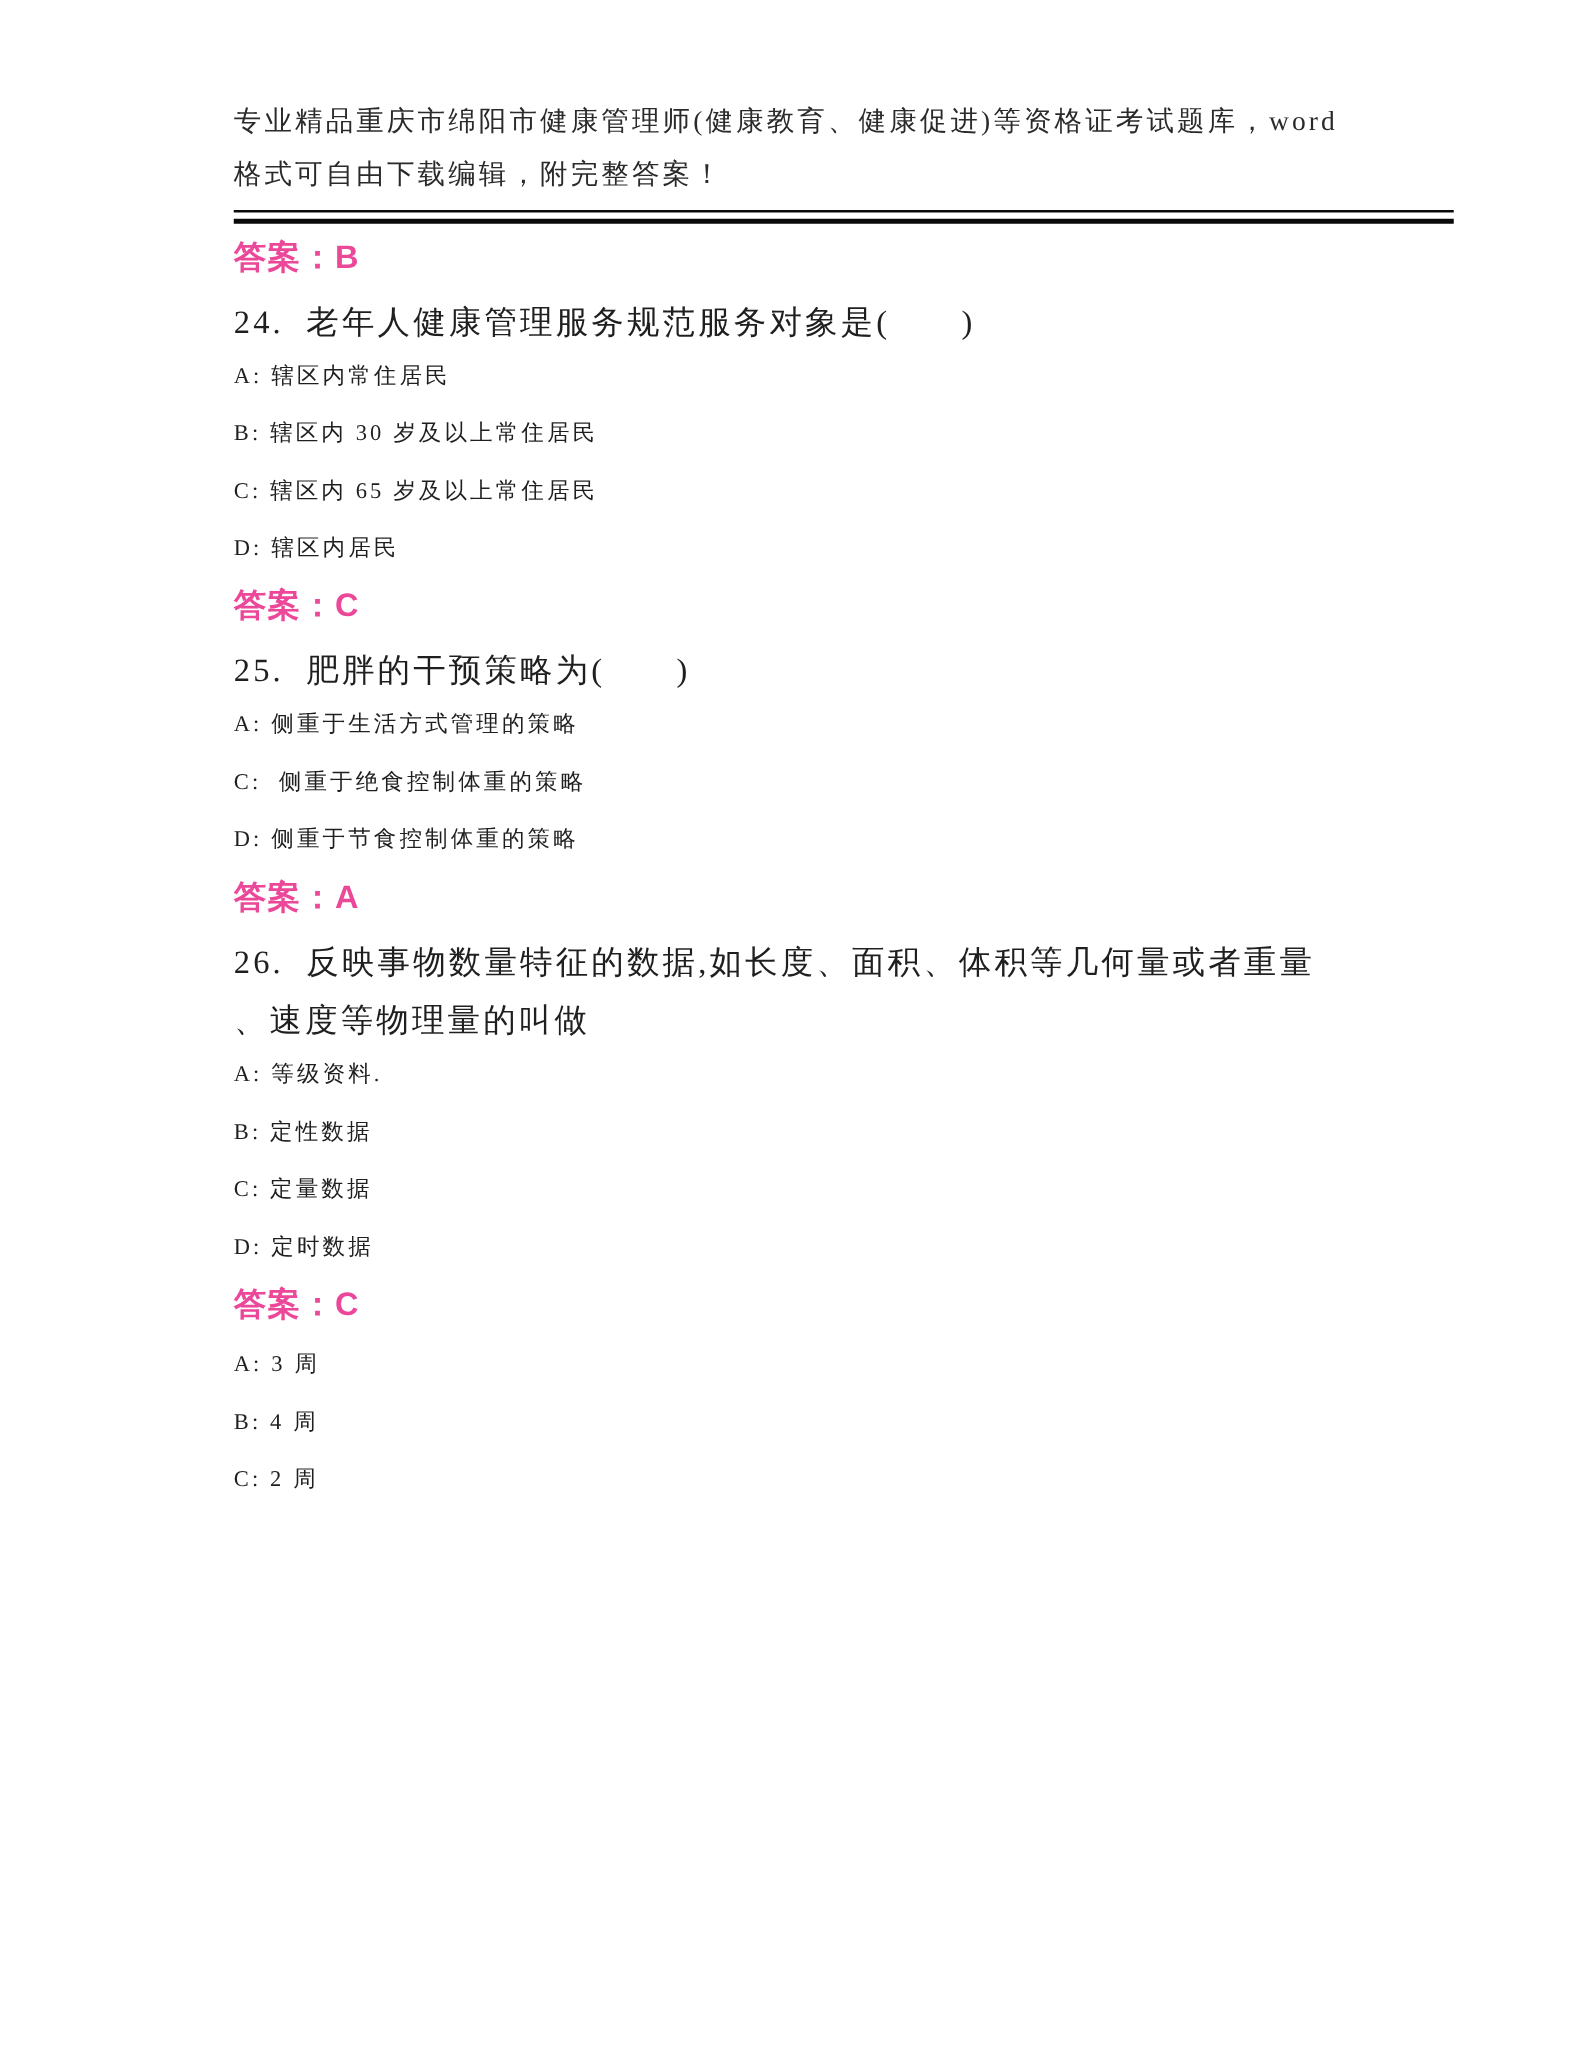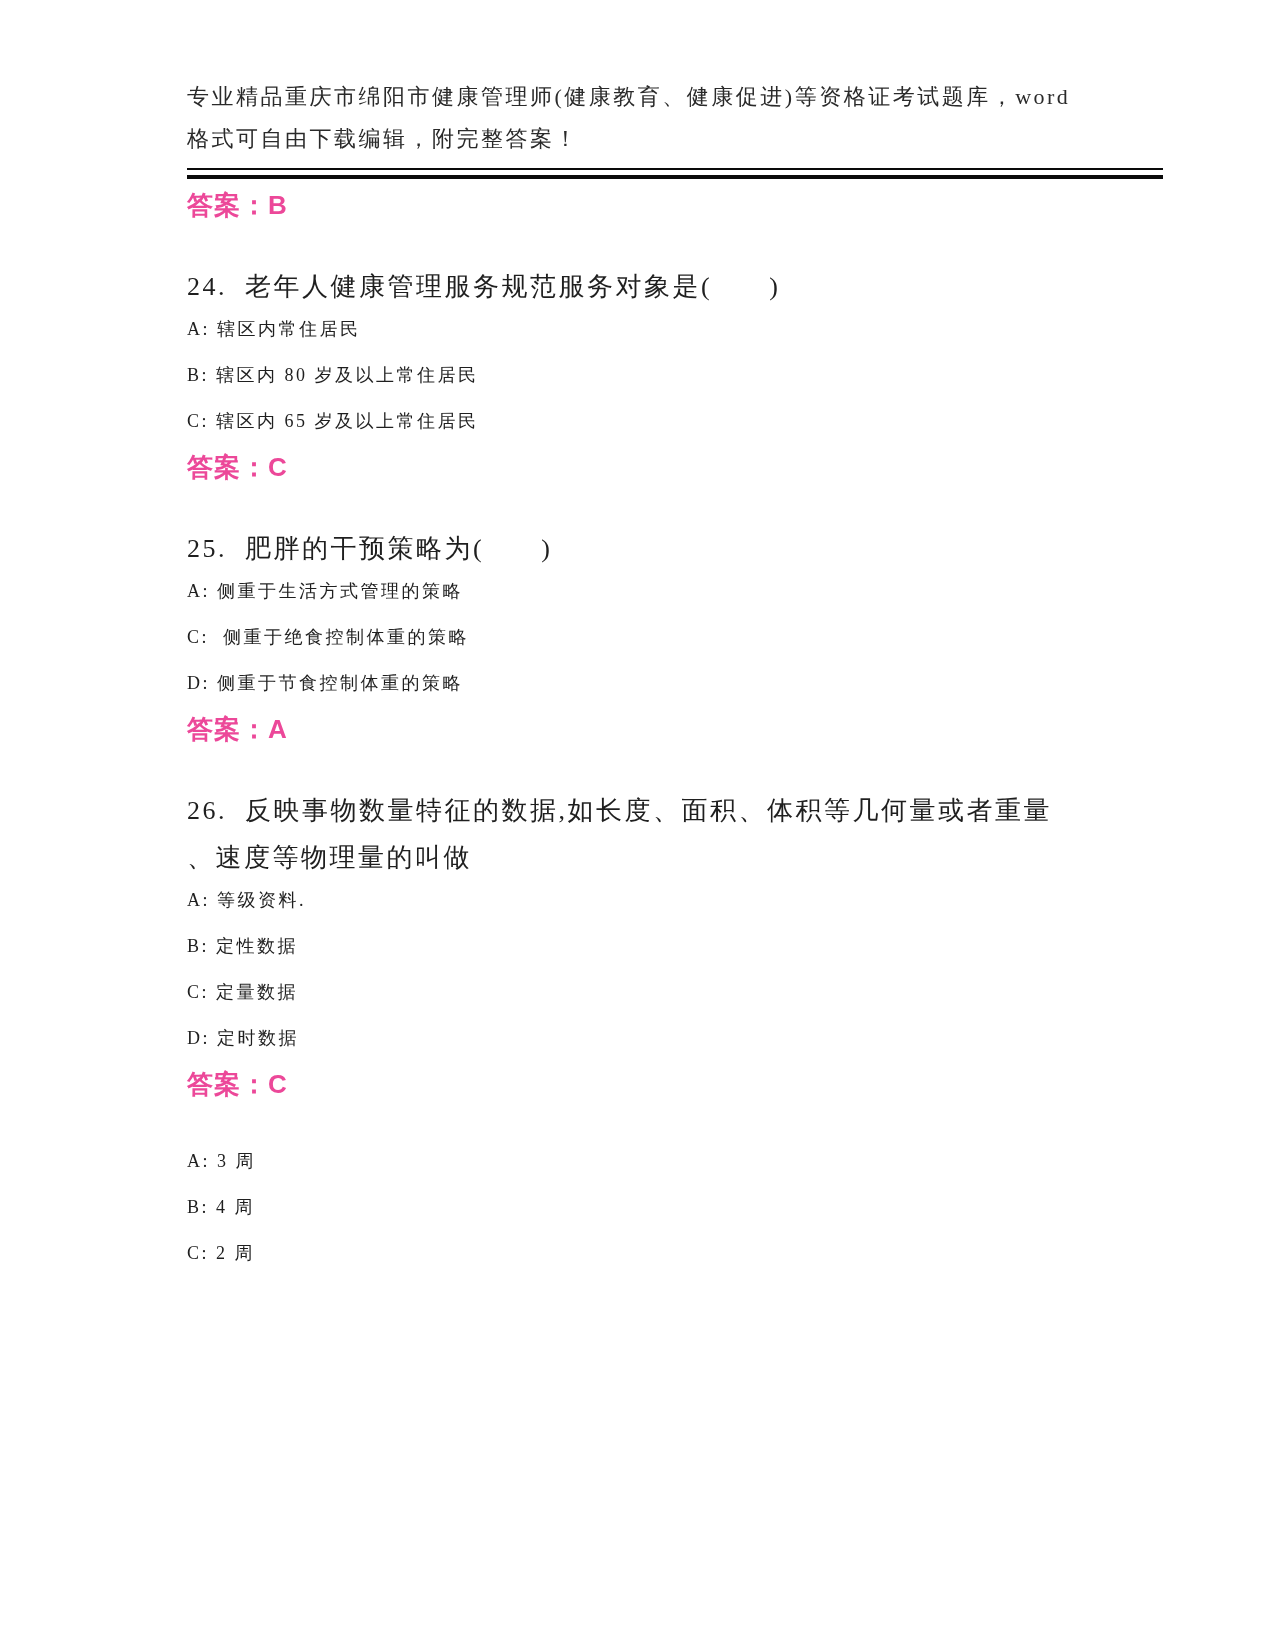--- a/index.html
+++ b/index.html
@@ -48,21 +48,21 @@
     line-height: 32px;
     margin: 0 0 14px 0;
     letter-spacing: 1px;
     color: #ec4899;
     white-space: pre-wrap;
   }
   .top-answer {
     margin-top: 10px;
   }
   .question-block {
-    margin-top: 45px;
+    margin-top: 16px;
   }
   .q-text {
     font-size: 26px;
     line-height: 42px;
     margin: 0 0 5px 0;
     letter-spacing: 2.5px;
     white-space: pre-wrap;
   }
   .option {
     font-size: 18px;
@@ -85,22 +85,23 @@
   <div class="divider">
     <div class="divider-thin"></div>
     <div class="divider-thick"></div>
   </div>
 
   <div class="answer top-answer">答案：B</div>
 
   <section class="question-block">
     <div class="q-text">24.  老年人健康管理服务规范服务对象是(　　)</div>
     <div class="option">A: 辖区内常住居民</div>
-    <div class="option">B: 辖区内 80 岁及以上常住居民</div>
+    <div class="option">B: 辖区内 30 岁及以上常住居民</div>
     <div class="option">C: 辖区内 65 岁及以上常住居民</div>
+    <div class="option">D: 辖区内居民</div>
     <div class="answer">答案：C</div>
   </section>
 
   <section class="question-block">
     <div class="q-text">25.  肥胖的干预策略为(　　)</div>
     <div class="option">A: 侧重于生活方式管理的策略</div>
     <div class="option">C:  侧重于绝食控制体重的策略</div>
     <div class="option">D: 侧重于节食控制体重的策略</div>
     <div class="answer">答案：A</div>
   </section>

